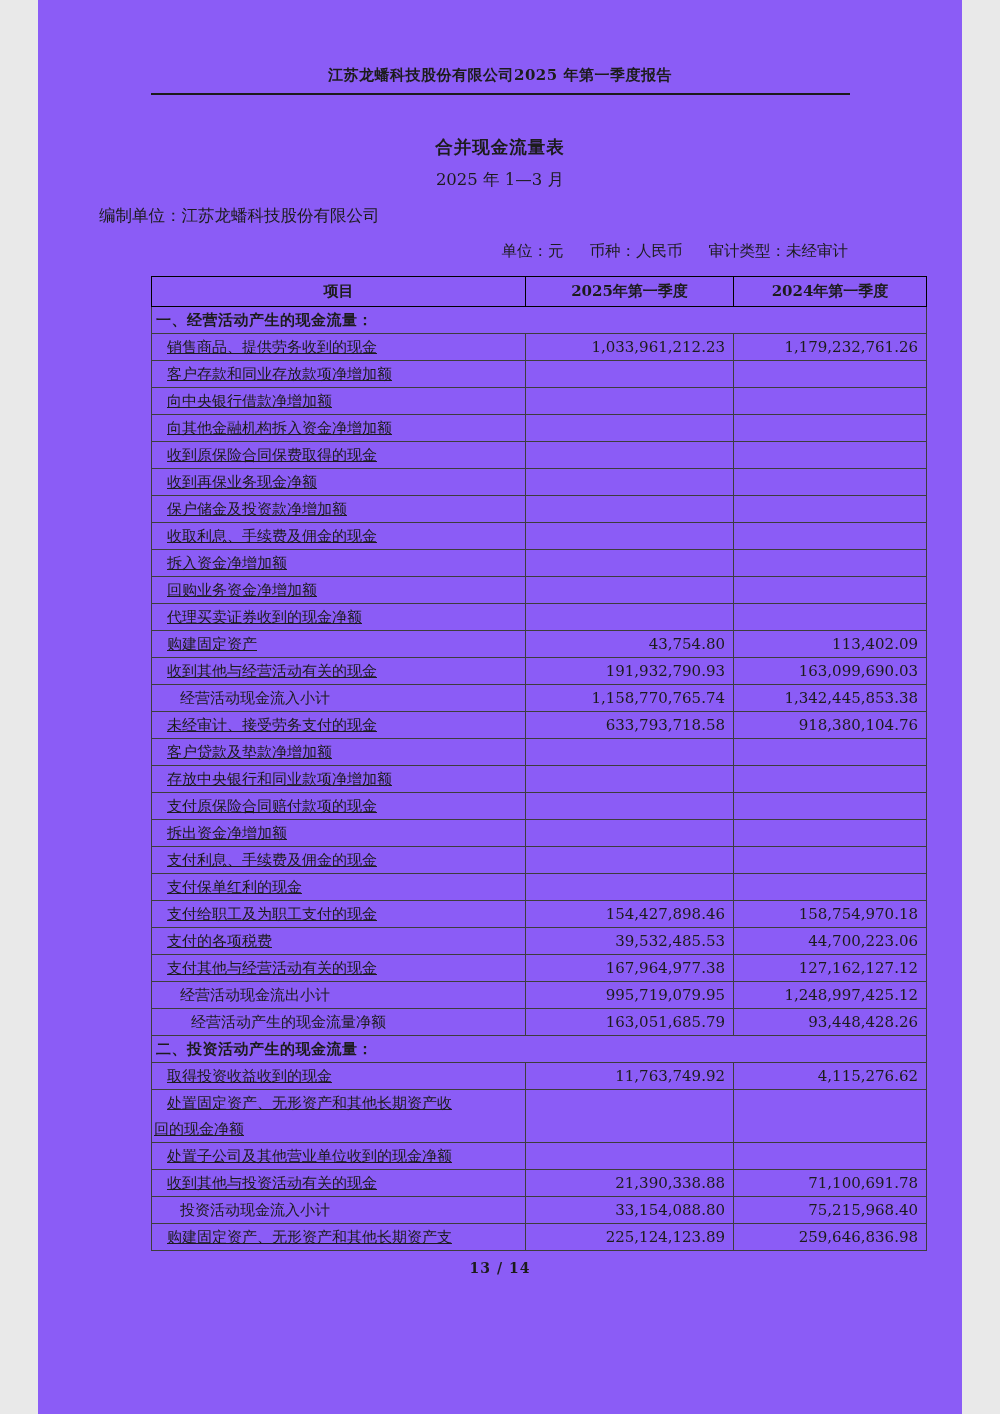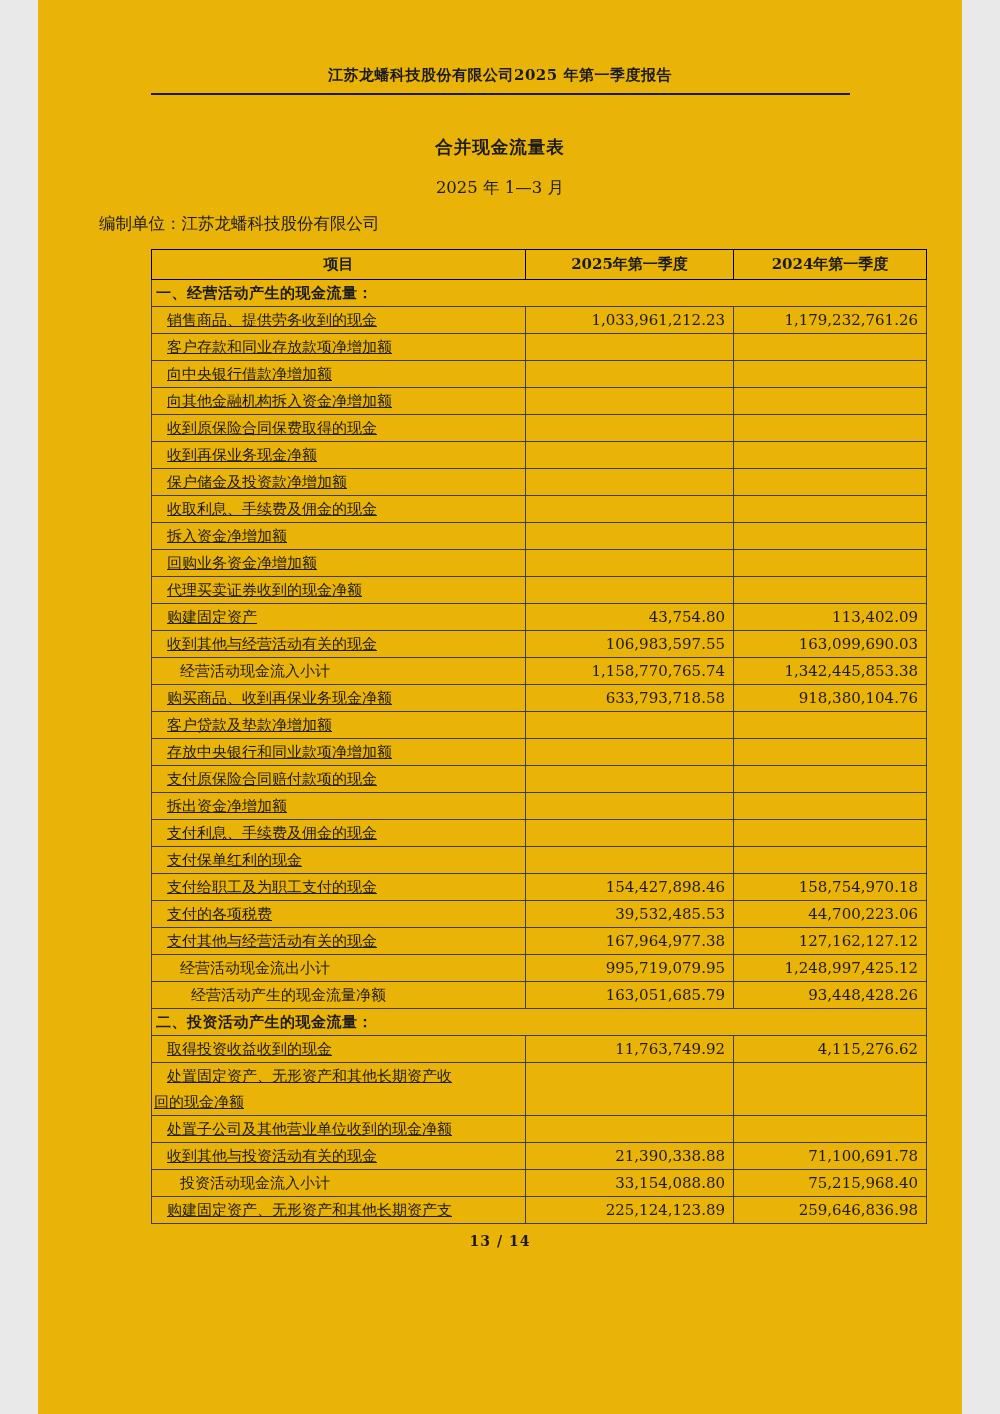--- a/index.html
+++ b/index.html
@@ -1,28 +1,28 @@
 <!DOCTYPE html>
 <html><head>
 <meta charset="utf-8">
 <style>
   * { margin:0; padding:0; box-sizing:border-box; }
   html,body { background:#e9e9e9; }
   body { font-family:"DejaVu Serif","Liberation Serif",serif; color:#1c1c1c; }
   .page {
     position:relative; width:924px; height:1414px; margin:0 auto;
-    background:#eab308; overflow:hidden;
+    background:#8b5cf6; overflow:hidden;
   }
   .doc-header-text {
     padding-top:66px; text-align:center;
     font-size:15px; font-weight:bold; letter-spacing:0.5px;
   }
   .doc-header-rule { margin:8px 112px 0 113px; border-top:2.5px solid #1b1b1b; }
   .title { margin-top:40px; text-align:center; font-size:17.5px; font-weight:bold; letter-spacing:1px; }
-  .period { margin-top:18px; text-align:center; font-size:16.5px; }
+  .period { margin-top:10px; text-align:center; font-size:16.5px; }
   .prepared { margin-top:14px; margin-left:61px; font-size:16.5px; }
   .meta {
     margin:14px 114px 0 113px; display:flex; justify-content:flex-end;
     gap:26px; font-size:15.5px;
   }
   table.cashflow {
     margin:14px 112px 0 113px; width:775px;
     border-collapse:collapse; table-layout:fixed; font-size:15px;
   }
   .cashflow col.c1 { width:374px; }
@@ -50,20 +50,25 @@
 
   <div class="doc-header-text">江苏龙蟠科技股份有限公司2025 年第一季度报告</div>
   <div class="doc-header-rule"></div>
 
   <div class="title">合并现金流量表</div>
 
   <div class="period">2025 年 1—3 月</div>
 
   <div class="prepared">编制单位：江苏龙蟠科技股份有限公司</div>
 
+  <div class="meta">
+    <span>单位：元</span>
+    <span>币种：人民币</span>
+    <span>审计类型：未经审计</span>
+  </div>
 
   <table class="cashflow">
     <colgroup>
       <col class="c1">
         <col class="c2">
         <col class="c3">
     </colgroup>
     <thead>
       <tr>
         <th>项目</th>
@@ -130,30 +135,30 @@
           <td class="cell value"></td>
           <td class="cell value"></td>
         </tr>
         <tr>
           <td class="cell label item">购建固定资产</td>
           <td class="cell value">43,754.80</td>
           <td class="cell value">113,402.09</td>
         </tr>
         <tr>
           <td class="cell label item">收到其他与经营活动有关的现金</td>
-          <td class="cell value">106,983,597.55</td>
+          <td class="cell value">191,932,790.93</td>
           <td class="cell value">163,099,690.03</td>
         </tr>
         <tr>
           <td class="cell label subtotal">经营活动现金流入小计</td>
           <td class="cell value">1,158,770,765.74</td>
           <td class="cell value">1,342,445,853.38</td>
         </tr>
         <tr>
-          <td class="cell label item">购买商品、收到再保业务现金净额</td>
+          <td class="cell label item">未经审计、接受劳务支付的现金</td>
           <td class="cell value">633,793,718.58</td>
           <td class="cell value">918,380,104.76</td>
         </tr>
         <tr>
           <td class="cell label item">客户贷款及垫款净增加额</td>
           <td class="cell value"></td>
           <td class="cell value"></td>
         </tr>
         <tr>
           <td class="cell label item">存放中央银行和同业款项净增加额</td>

